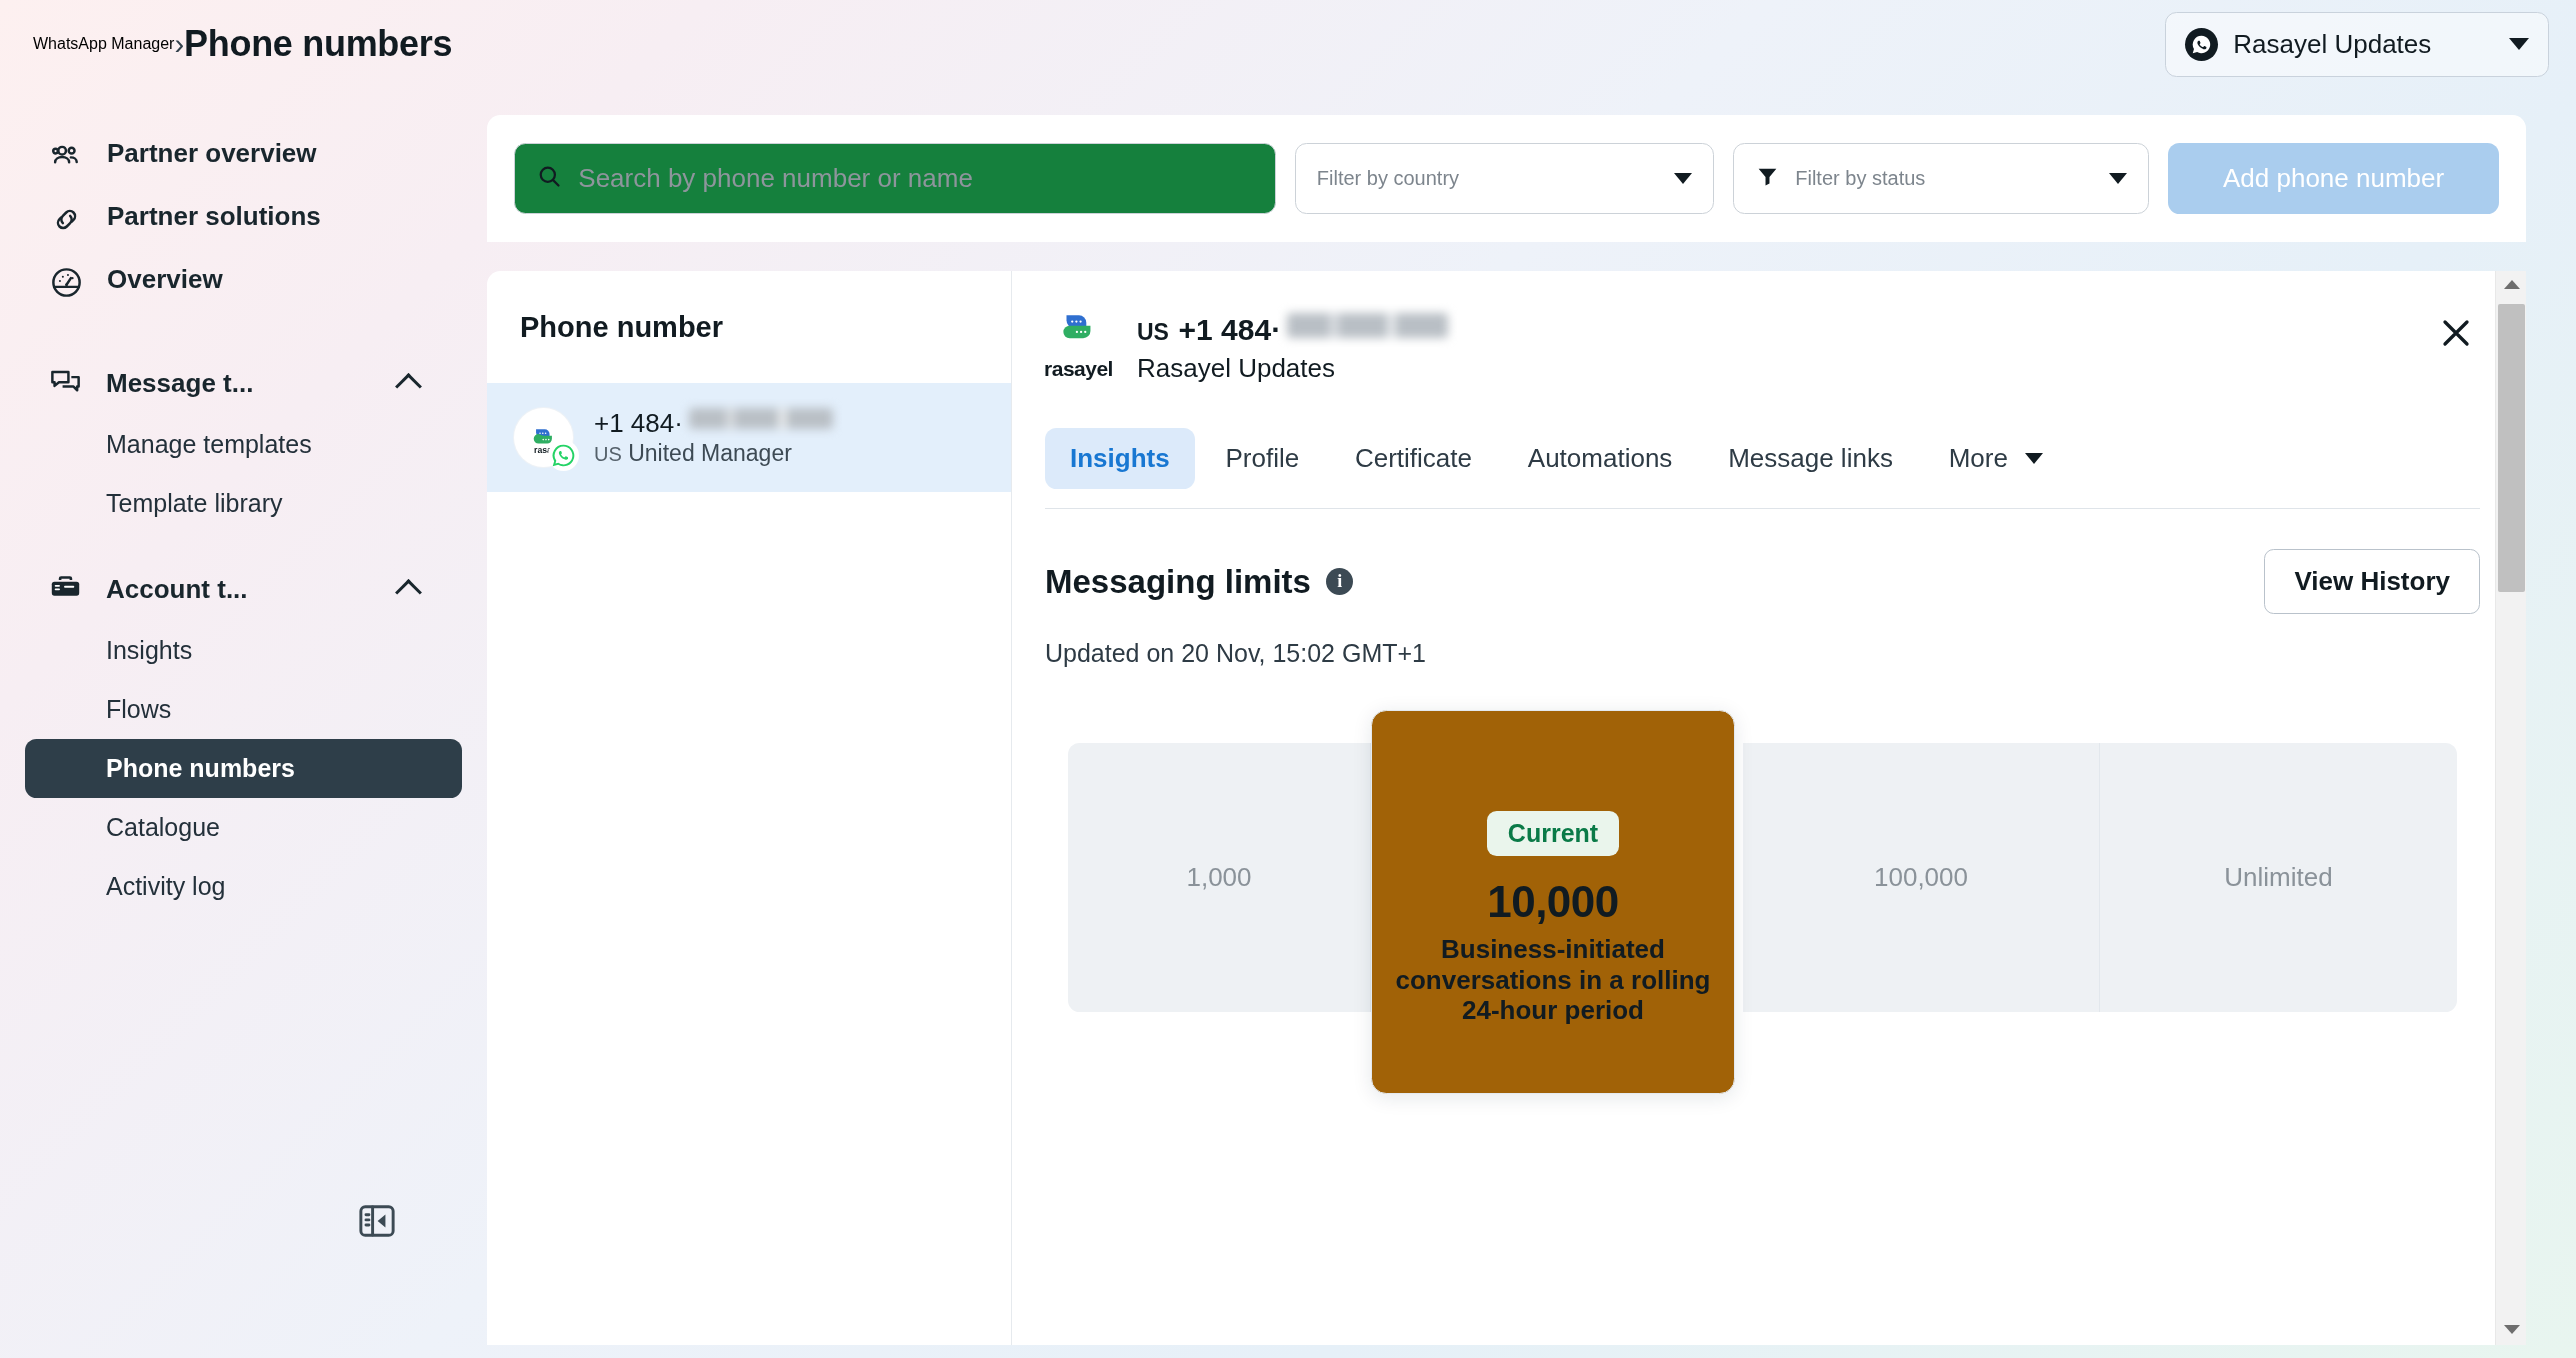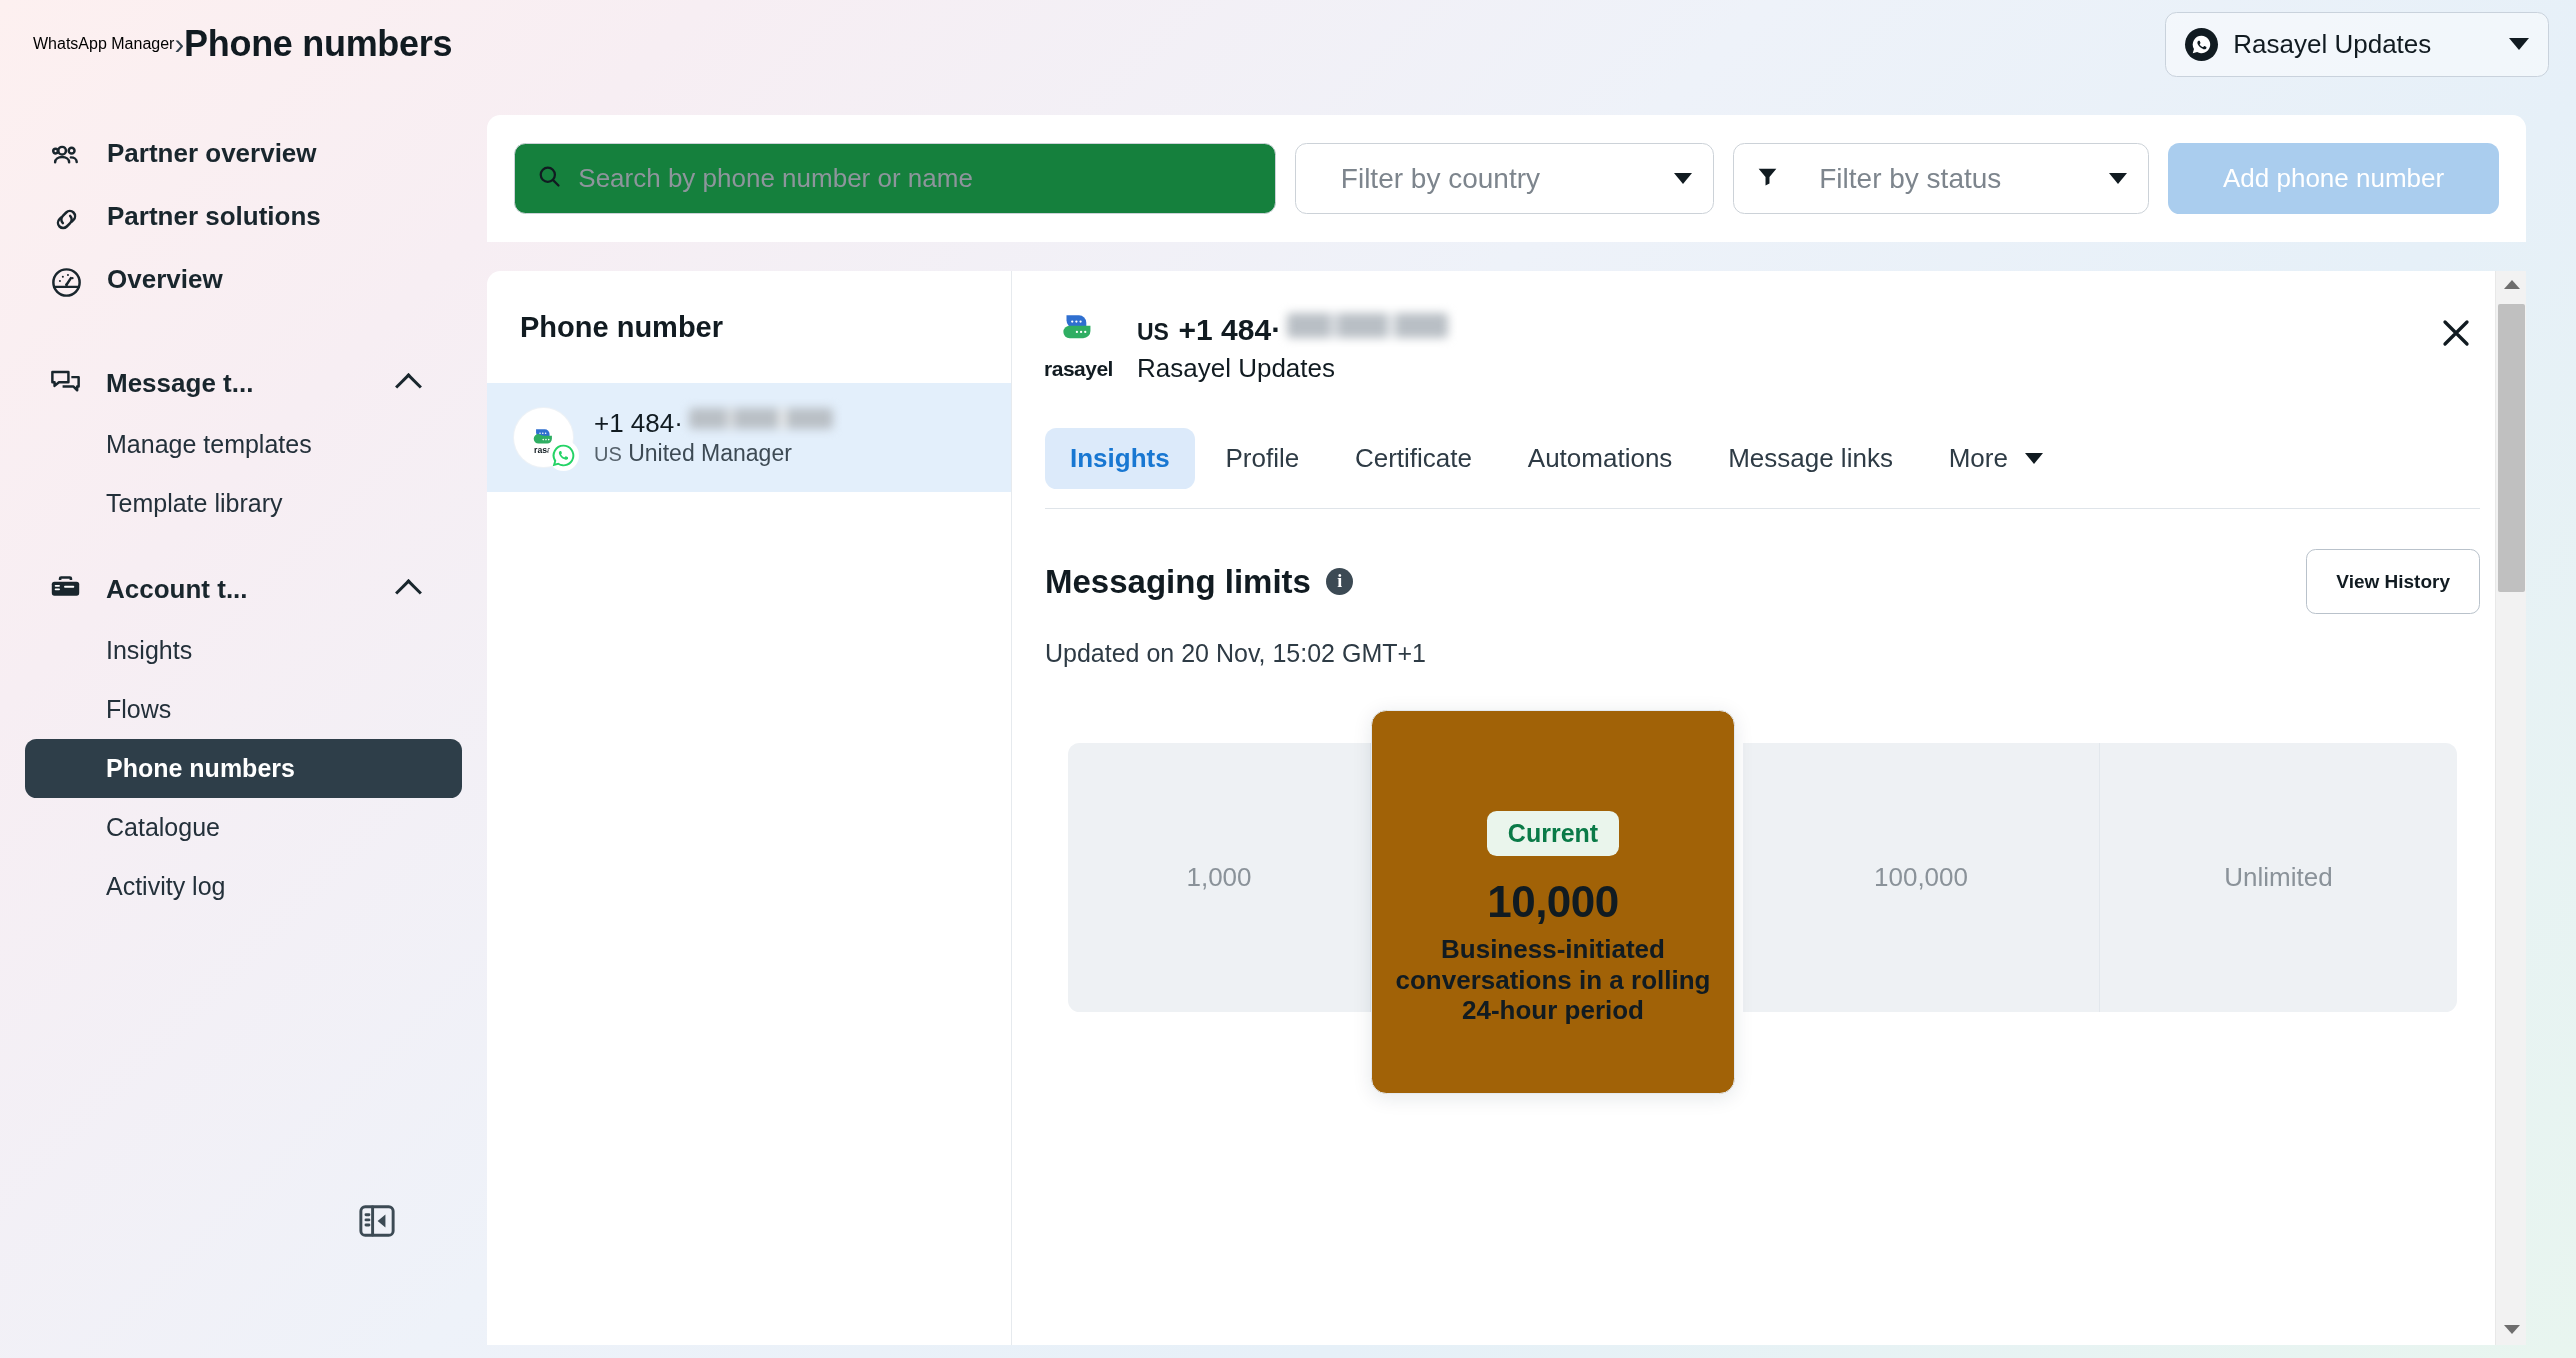--- a/index.html
+++ b/index.html
@@ -95,21 +95,21 @@
     font-family: "Liberation Sans", sans-serif; background: transparent; flex: 1;
   }
   .search-box input::placeholder { color: #8e959c; }
 
   .filter-box {
     height: 71px; border: 1px solid #ccd2d8; border-radius: 11.5px; background: #fff;
     display: flex; align-items: center; padding: 0 21px; gap: 15.3px; cursor: pointer;
   }
   .filter-country { width: 425px; }
   .filter-status { width: 422px; }
-  .filter-label { font-size: 28px; color: #7d858d; flex: 1; margin-left: 24px; }
+  .filter-label { font-size: 20px; color: #7d858d; flex: 1; }
   .caret-sm { width: 0; height: 0; border-left: 9.6px solid transparent; border-right: 9.6px solid transparent; border-top: 11.5px solid #111b21; }
 
   .add-btn {
     height: 71px; width: 336px; background: #aacdee; border: none; border-radius: 11.5px;
     color: #ffffff; font-size: 26px; font-family: "Liberation Sans", sans-serif;
     cursor: pointer; display: flex; align-items: center; justify-content: center;
   }
 
   
   .lower {
@@ -173,21 +173,21 @@
   .sect-head { display: flex; align-items: center; margin-top: 40px; width: 1435px; }
   .sect-title { font-size: 33px; font-weight: 700; color: #111b21; }
   .info-dot {
     width: 27px; height: 27px; border-radius: 50%; background: #3c4a54;
     color: #fff; font-size: 18px; font-weight: 700; display: flex;
     align-items: center; justify-content: center; margin-left: 15.3px; font-family: "Liberation Serif", serif;
     cursor: pointer;
   }
   .view-history {
     margin-left: auto; height: 65px; padding: 0 29px; border: 1px solid #b9c2cb;
-    border-radius: 9.6px; background: #fff; font-size: 19px; font-weight: 700; color: #111b21;
+    border-radius: 9.6px; background: #fff; font-size: 26px; font-weight: 700; color: #111b21;
     font-family: "Liberation Sans", sans-serif; cursor: pointer;
   }
   .updated { font-size: 25px; color: #2e3b45; margin-top: 25px; }
 
   
   .tiers { position: relative; margin-top: 42px; width: 1435px; height: 384px; }
   .tier-track { position: absolute; left: 23px; top: 33px; display: flex; width: 1389px; height: 269px; }
   .tier {
     background: #eef1f4; display: flex; align-items: center; justify-content: center;
     border-right: 1px solid #e2e7ec;

